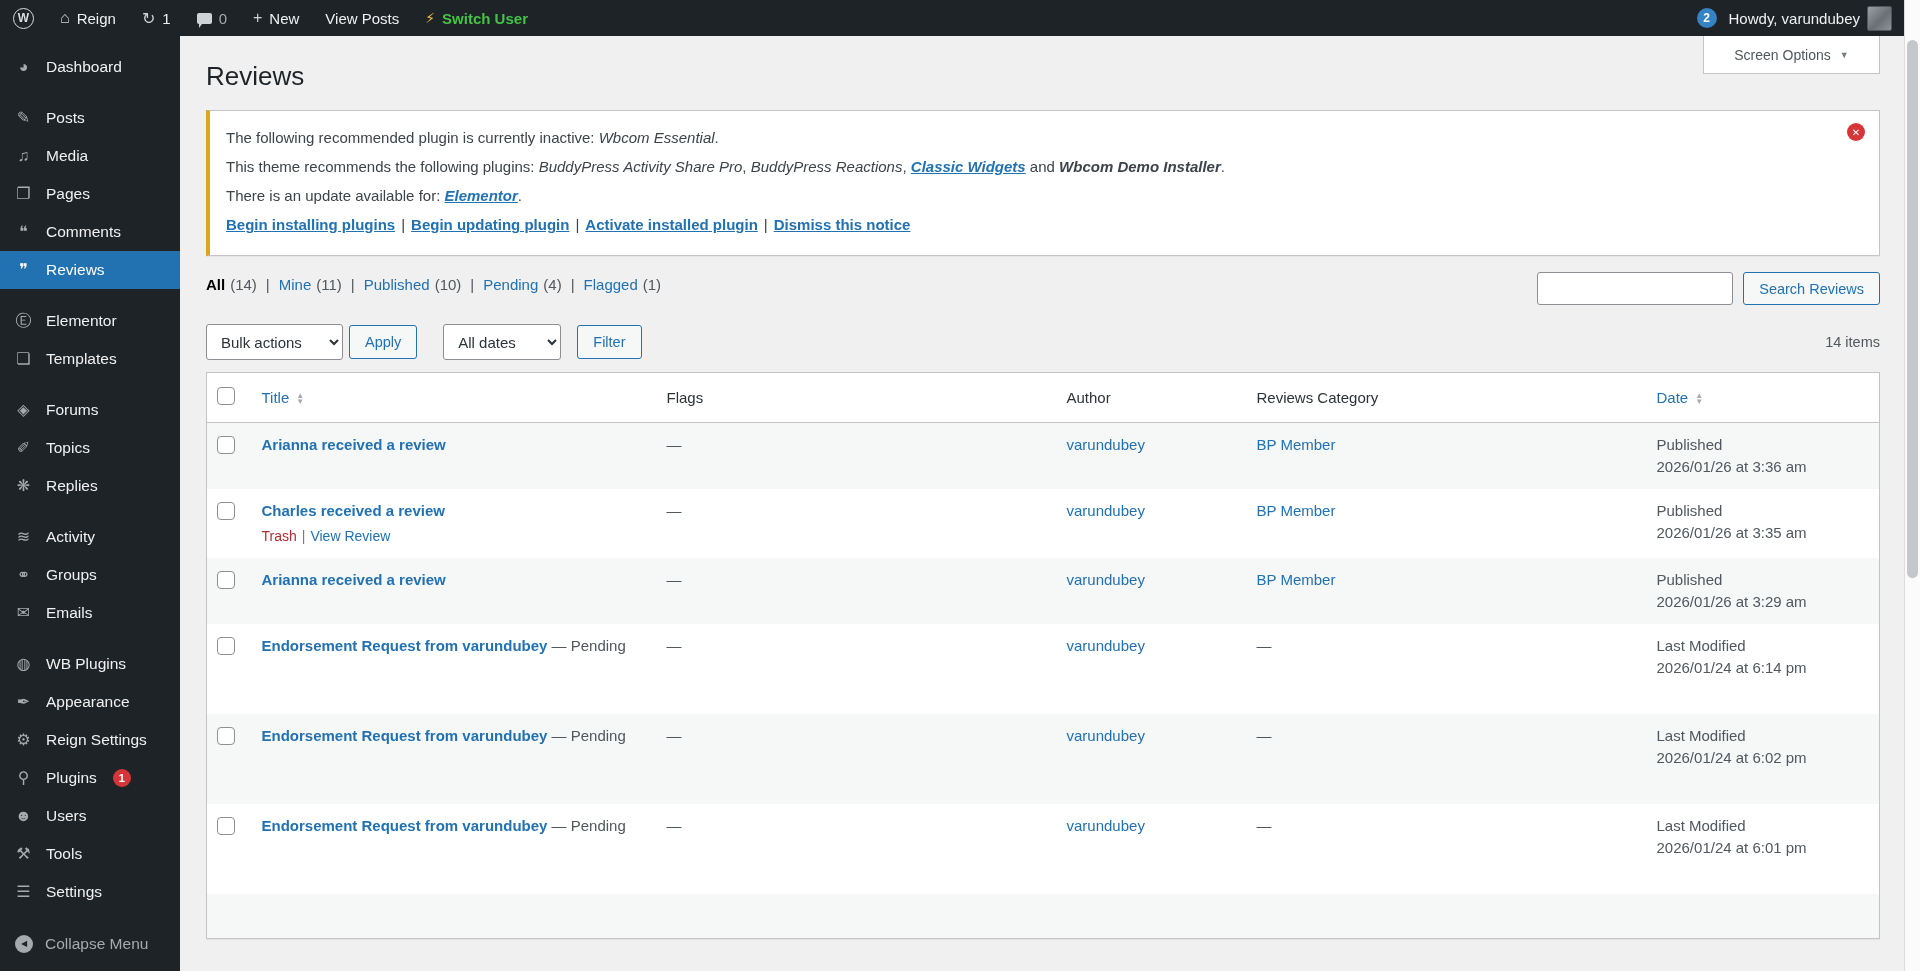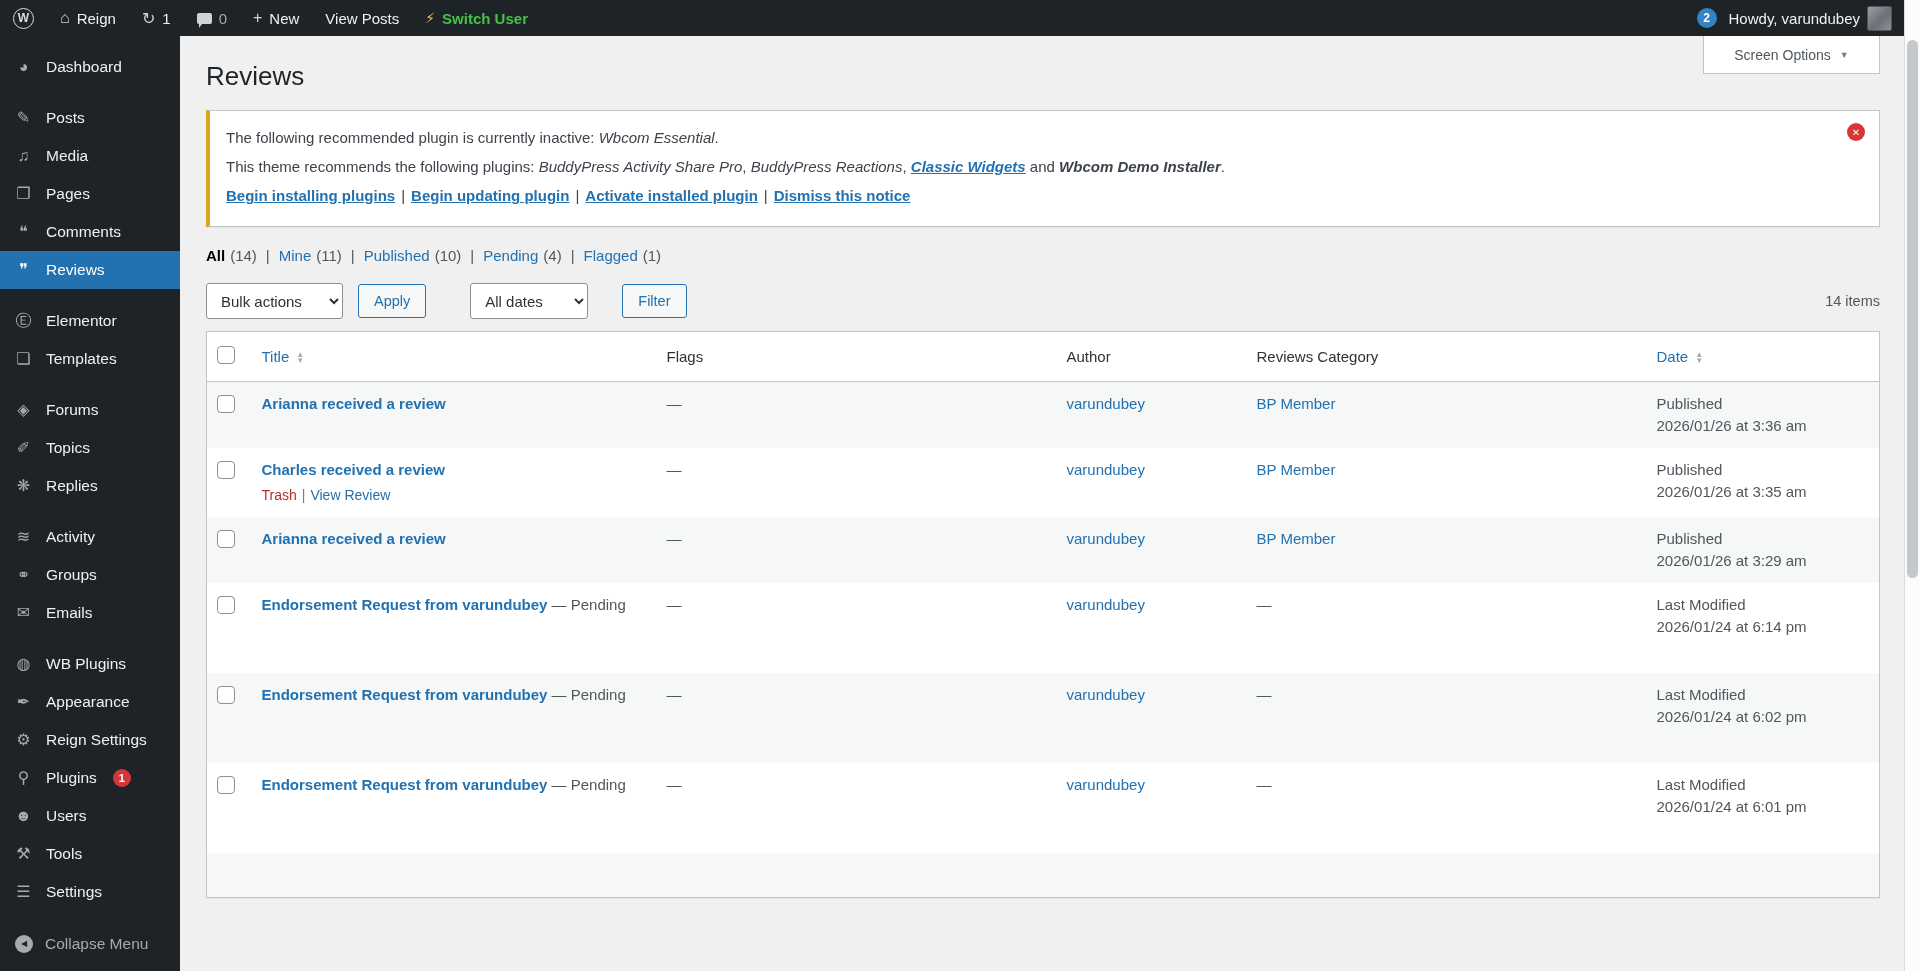--- a/index.html
+++ b/index.html
@@ -78,21 +78,21 @@
   .subsubsub li{display:flex; align-items:center;}
   .subsubsub .count{color:var(--muted); margin-left:5px;}
   .subsubsub .sep{color:var(--muted); margin:0 9px;}
   .subsubsub a.current{color:#000; font-weight:700;}
   .search-box{display:flex; align-items:center; gap:10px; margin-top:-4px;}
   .search-input{width:196px; height:33px; border:1px solid #8c8f94; border-radius:3px; background:#fff; padding:0 8px; font-size:15px;}
   .button{height:33px; padding:0 15px; background:#f6f7f7; border:1px solid var(--accent); border-radius:3px;
     color:var(--accent); font-size:14.5px; cursor:pointer; font-family:inherit;}
 
   
-  .tablenav{display:flex; align-items:center; gap:15px; margin:19px 40px 12px 26px;}
+  .tablenav{display:flex; align-items:center; gap:6px; margin:19px 40px 12px 26px;}
   .tablenav select{height:36px; min-width:118px; border:1px solid #8c8f94; border-radius:3px;
     background:#fff; color:#2c3338; font-size:15px; padding:0 24px 0 10px; font-family:inherit;}
   .tablenav .button{height:34px;}
   .items-count{margin-left:auto; color:var(--muted); font-size:14.5px;}
 
   
   .wp-list-table{margin:0 40px 0 26px; width:1674px; border-collapse:collapse; background:#fff;
     border:1px solid var(--border); box-shadow:0 1px 1px rgba(0,0,0,.04); table-layout:fixed;}
   .wp-list-table th{text-align:left; padding:12px 10px; font-size:15px; font-weight:400; color:#2c3338;
     border-bottom:1px solid var(--border); line-height:20px;}
@@ -309,20 +309,23 @@
 
   <h1 class="page-title">Reviews</h1>
 
   <div class="notice">
     <p>
       <span>The following recommended plugin is currently inactive: </span><em>Wbcom Essential</em><span>.</span>
     </p>
     <p>
       <span>This theme recommends the following plugins: </span><em>BuddyPress Activity Share Pro</em><span>, </span><em>BuddyPress Reactions</em><span>, </span><a style="font-style:italic; font-weight:700;">Classic Widgets</a><span> and </span><em style="font-weight:700;">Wbcom Demo Installer</em><span>.</span>
     </p>
+    <p>
+      <span>There is an update available for: </span><a style="font-style:italic; font-weight:700;">Elementor</a><span>.</span>
+    </p>
     <p class="notice-actions">
       
     <a>Begin installing plugins</a><span class="sep">|</span><a>Begin updating plugin</a><span class="sep">|</span><a>Activate installed plugin</a><span class="sep">|</span><a>Dismiss this notice</a></p>
     <span class="notice-dismiss">✕</span>
   </div>
 
   <div class="list-controls">
     <ul class="subsubsub">
 
         <li>
@@ -348,20 +351,24 @@
           <span class="count">(4)</span>
           <span class="sep">|</span>
         </li>
 
         <li>
           <a>Flagged</a>
           <span class="count">(1)</span>
 
         </li>
       </ul>
+    <div class="search-box">
+      <input type="text" class="search-input" style="">
+      <button class="button">Search Reviews</button>
+    </div>
   </div>
 
   <div class="tablenav">
     <select><option>Bulk actions</option></select>
     <button class="button">Apply</button>
     <span style="width:14px;"></span>
     <select><option>All dates</option></select>
     <span style="width:4px;"></span>
     <button class="button">Filter</button>
     <span class="items-count">14 items</span>

